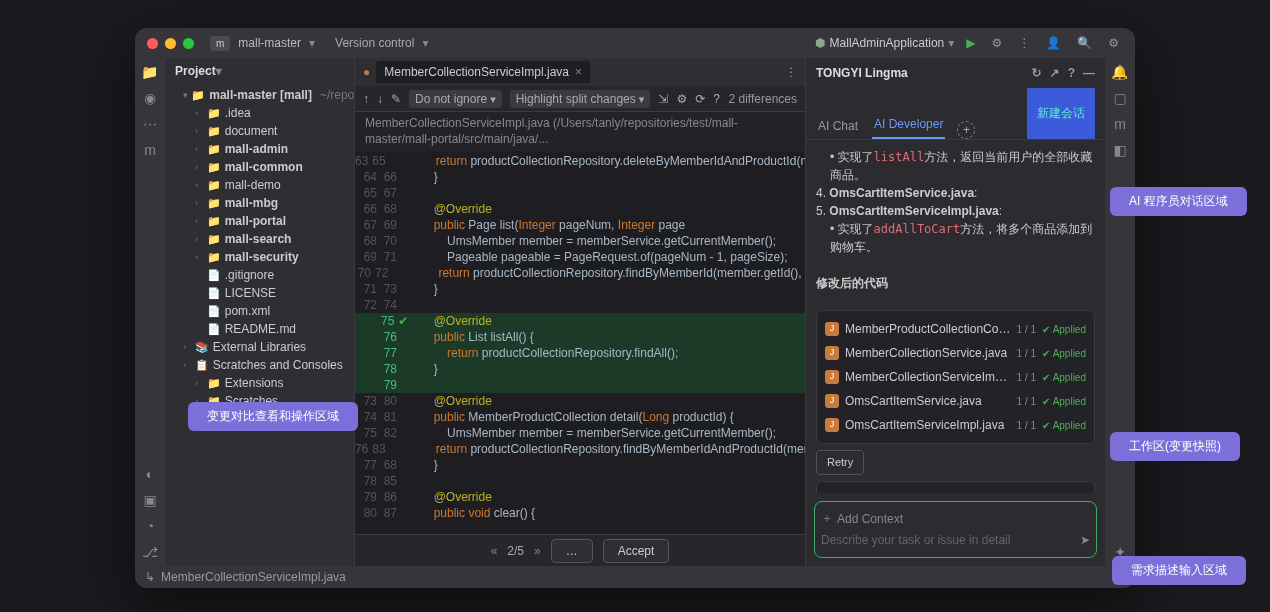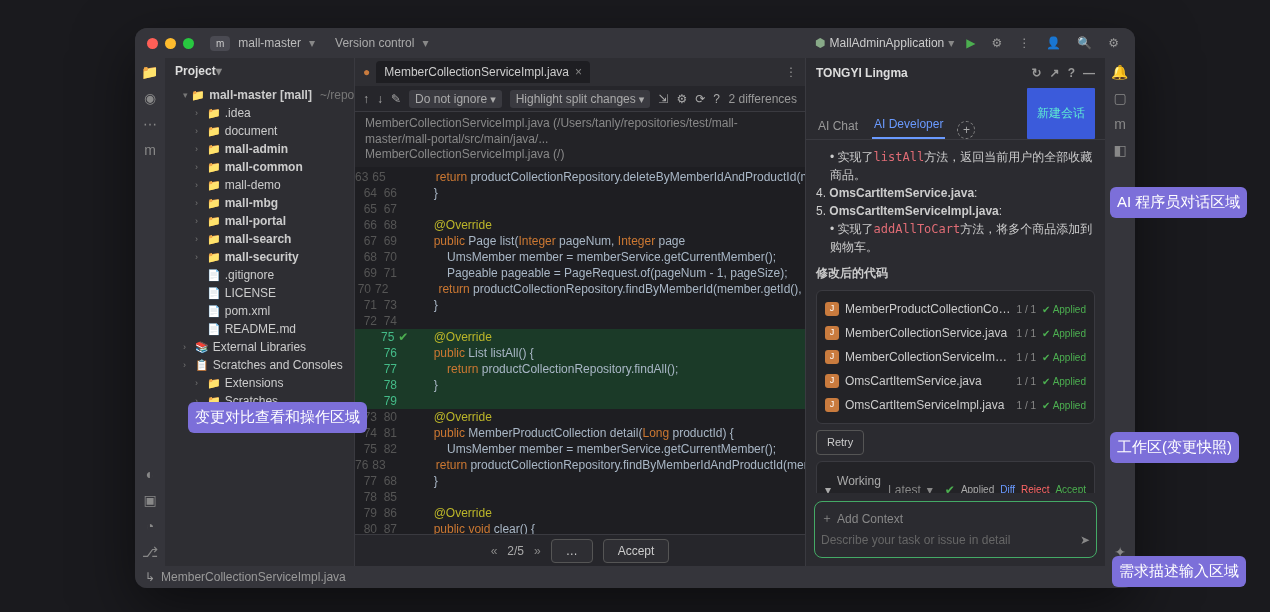--- a/index.html
+++ b/index.html
@@ -48,37 +48,37 @@
 .ai-hdr .spacer{flex:1}
 .ai-hdr .ico{color:#999;cursor:pointer}
 .ai-tabs{display:flex;gap:12px;padding:0 10px;border-bottom:1px solid #3a3a40;align-items:flex-end}
 .ai-tab{padding:6px 2px;color:#999;cursor:pointer}
 .ai-tab.active{color:#6a9aff;border-bottom:2px solid #6a9aff}
 .newchat{margin-left:auto;background:#3b5bdb;color:#5eead4;padding:17px 10px;border-radius:1px;cursor:pointer;display:flex;align-items:center;gap:4px}
 .plus-circ{width:18px;height:18px;border:1px dashed #888;border-radius:50%;display:flex;align-items:center;justify-content:center;color:#aaa;cursor:pointer}
 .ai-body{flex:1;overflow:auto;padding:8px 10px;font-size:11px;color:#ccc;line-height:1.5}
 .ai-body code{color:#e06c75;font-family:Menlo,monospace}
 .sub{padding-left:14px}
-.sect-title{margin:8px 0;font-weight:600}
+.sect-title{margin:18px 0;font-weight:600}
 .changes-box{background:#232327;border:1px solid #3a3a40;border-radius:6px;margin:6px 0;padding:6px}
 .chg-row{display:flex;align-items:center;gap:6px;padding:3px 2px}
 .chg-row .f{flex:1;color:#ccc;overflow:hidden;text-overflow:ellipsis;white-space:nowrap}
 .chg-row .ratio{color:#888;font-size:10px}
 .chg-row .applied{color:#4caf50;display:flex;align-items:center;gap:3px;font-size:10px}
 .ws-hdr{display:flex;align-items:center;gap:6px;padding:4px 2px;color:#aaa}
 .ws-hdr .spacer{flex:1}
 .ws-hdr .act{cursor:pointer;font-size:10px}
 .ws-hdr .act.diff{color:#6a9aff}.ws-hdr .act.reject{color:#f66}.ws-hdr .act.accept{color:#4caf50}
 .retry{padding:3px 10px;border:1px solid #555;border-radius:4px;width:fit-content;margin:4px 0;cursor:pointer;font-size:11px}
 .ai-input{border:1px solid #4a6;border-radius:8px;margin:8px;padding:6px}
 .ai-input .ctx{color:#888;font-size:11px;padding:2px 0;display:flex;align-items:center;gap:4px}
 .ai-input .prompt{color:#666;padding:4px 0;display:flex;align-items:center}
 .ai-input .send{margin-left:auto;color:#888}
 .status{height:22px;background:#35353b;display:flex;align-items:center;padding:0 10px;color:#999;font-size:11px;gap:6px}
-.callout{position:absolute;background:#7c6fd9;color:#fff;padding:6px 7px;border-radius:6px;font-size:15px;white-space:nowrap;z-index:10}
+.callout{position:absolute;background:#7c6fd9;color:#fff;padding:6px 19px;border-radius:6px;font-size:12px;white-space:nowrap;z-index:10}
 .jico{width:14px;height:14px;background:#c97b3e;border-radius:3px;display:inline-flex;align-items:center;justify-content:center;font-size:9px;color:#fff}
 </style>
 </head>
 <body>
 
 <div class="window">
   <div class="titlebar">
     <div class="traffic">
       <div class="dot r"></div>
       <div class="dot y"></div>
@@ -234,21 +234,20 @@
         <span class="sel"><span>Do not ignore</span> ▾</span>
         <span class="sel"><span>Highlight split changes</span> ▾</span>
         <span>⇲</span>
         <span>⚙</span>
         <span>⟳</span>
         <span>?</span>
         <span class="diffs">2 differences</span>
       </div>
       <div class="path-info">
         <div>MemberCollectionServiceImpl.java (/Users/tanly/repositories/test/mall-master/mall-portal/src/main/java/...</div>
-        <div>MemberCollectionServiceImpl.java (/)</div>
       </div>
       <div class="code" id="code-area">
           <div class="line">
             <span class="ln">63</span>
             <span class="ln2">65</span>
             <span class="code-txt">            <span class="kw">return</span> productCollectionRepository.deleteByMemberIdAndProductId(mem</span>
           </div>
           <div class="line">
             <span class="ln">64</span>
             <span class="ln2">66</span>

